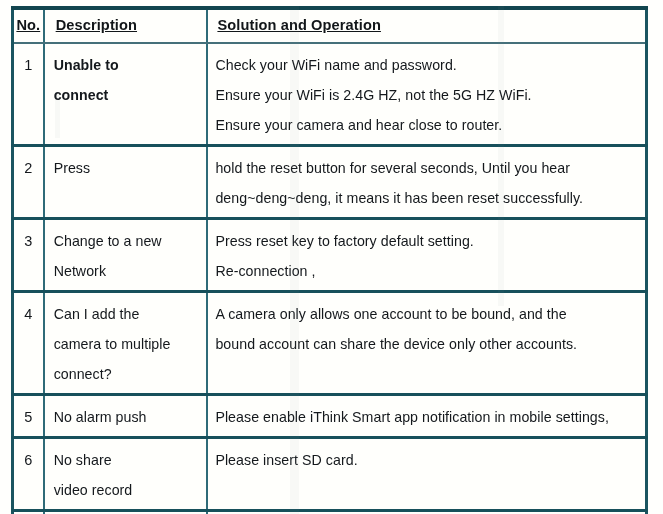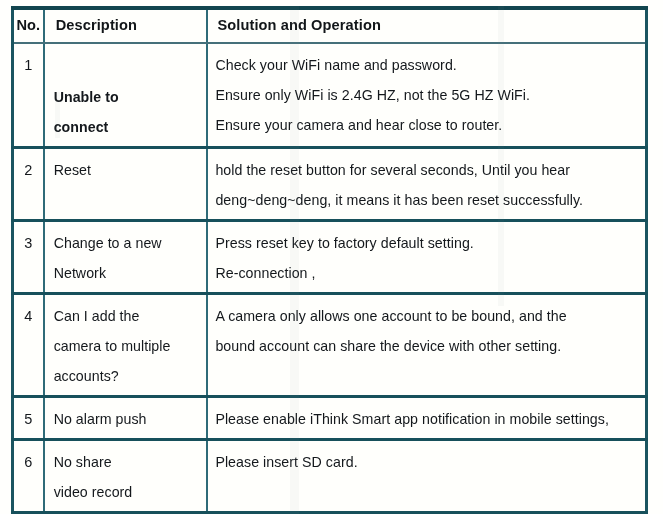--- a/index.html
+++ b/index.html
@@ -75,42 +75,42 @@
   .cell.sol  { }
 
   
   .col-no   { border-right: 2px solid #2f6b78; }
   .col-desc { border-right: 2px solid #2f6b78; }
 
   
   tr.row > td { border-bottom: 3px solid #17505b; }
   tr.row.last > td { border-bottom: none; }
 
-  thead tr.head > th { border-bottom: 2px solid #45707a; }
+  thead tr.head > th { border-bottom: 2px solid #45707a; text-decoration: underline; }
 
   .head th {
     text-align: left;
     font-weight: bold;
     font-size: 14.6px;
     line-height: 31px;
     color: #121619;
     padding: 0px 7px 1px 7px;
     letter-spacing: 0.1px;
   }
   .head th.no {
     text-align: center;
     padding-left: 1px;
     padding-right: 1px;
   }
   .head th.desc { padding-left: 11px; }
   .head th.sol  { padding-left: 9px; }
 
   .line { display: block; white-space: nowrap; }
 
-  .b { font-weight: bold; margin-top: 32px; }
+  .b { font-weight: bold; }
 
   
   .streak {
     position: absolute;
     background: rgba(120,140,150,0.055);
     pointer-events: none;
   }
   .streak.s1 { left: 290px; top: 6px;  width: 9px;  height: 508px; }
   .streak.s2 { left: 498px; top: 6px;  width: 6px;  height: 300px; }
   .streak.s3 { left: 55px;  top: 92px; width: 5px;  height: 46px; }
@@ -149,32 +149,32 @@
           </td>
           <td class="col-desc">
             <div class="cell desc b">
               <span class="line">Unable to</span>
               <span class="line">connect</span>
             </div>
           </td>
           <td>
             <div class="cell sol">
               <span class="line">Check your WiFi name and password.</span>
-              <span class="line">Ensure only WiFi is 2.4G HZ, not the 5G HZ WiFi.</span>
+              <span class="line">Ensure your WiFi is 2.4G HZ, not the 5G HZ WiFi.</span>
               <span class="line">Ensure your camera and hear close to router.</span>
             </div>
           </td>
         </tr>
         <tr class="row">
           <td class="col-no">
             <div class="cell no">2</div>
           </td>
           <td class="col-desc">
             <div class="cell desc">
-              <span class="line">Reset</span>
+              <span class="line">Press</span>
             </div>
           </td>
           <td>
             <div class="cell sol">
               <span class="line">hold the reset button for several seconds, Until you hear</span>
               <span class="line">deng~deng~deng, it means it has been reset successfully.</span>
             </div>
           </td>
         </tr>
         <tr class="row">
@@ -195,27 +195,27 @@
           </td>
         </tr>
         <tr class="row">
           <td class="col-no">
             <div class="cell no">4</div>
           </td>
           <td class="col-desc">
             <div class="cell desc">
               <span class="line">Can I add the</span>
               <span class="line">camera to multiple</span>
-              <span class="line">accounts?</span>
+              <span class="line">connect?</span>
             </div>
           </td>
           <td>
             <div class="cell sol">
               <span class="line">A camera only allows one account to be bound, and the</span>
-              <span class="line">bound account can share the device with other setting.</span>
+              <span class="line">bound account can share the device only other accounts.</span>
             </div>
           </td>
         </tr>
         <tr class="row">
           <td class="col-no">
             <div class="cell no">5</div>
           </td>
           <td class="col-desc">
             <div class="cell desc">
               <span class="line">No alarm push</span>

